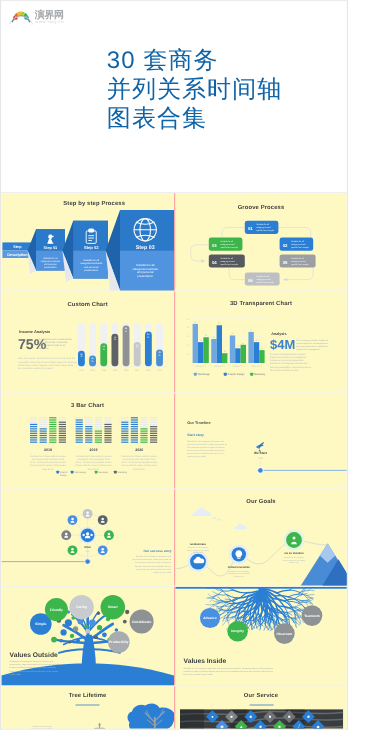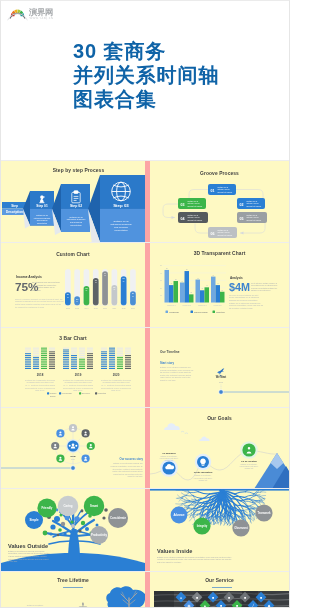--- a/index.html
+++ b/index.html
@@ -2,30 +2,30 @@
 <html><head>
 <meta charset="utf-8">
 <style>
   *{box-sizing:border-box;margin:0;padding:0}
   html,body{width:290px;height:614px;}
   body{font-family:"Liberation Sans",sans-serif;background:#fff;overflow:hidden;-webkit-font-smoothing:antialiased}
   .page{width:290px;height:608px;background:#fff;position:relative;overflow:hidden;border:1px solid #e6e6e6;border-top-color:#ebebeb}
   
   .cover{position:relative;height:159px;background:#fff;overflow:hidden}
   .logo{position:absolute;left:3px;top:3px;width:52px;height:18px}
-  .cover-title{position:absolute;left:72px;top:38px;color:#0f63a7;font-weight:bold;font-size:20px;line-height:24.2px;letter-spacing:.9px;white-space:pre-line}
+  .cover-title{position:absolute;left:88px;top:38px;color:#0f63a7;font-weight:normal;font-size:20px;line-height:24.2px;letter-spacing:.9px;white-space:pre-line}
   
   .row{display:flex;border-top:1px solid #ededed;height:82px}
   .row.r2{height:85px}
   .row.r3{height:80px}
   .row.r4{height:81px}
   .row.r5{height:83px}
   .row.r6{height:41px}
   .cell{width:144px;height:100%;position:relative;overflow:hidden;background:#fef9c3}
-  .cell+.cell{border-left:5px solid #fca5a5}
+  .cell+.cell{border-left:1px solid #fca5a5}
   .st{position:absolute;left:0;right:0;text-align:center;font-weight:bold;color:#3f3f3f;font-size:4.9px;letter-spacing:.1px}
 </style>
 </head>
 <body>
 
 <div class="page">
 
 <div class="cover">
   <div class="logo">
     <svg width="52" height="18" viewBox="0 0 52 18">

